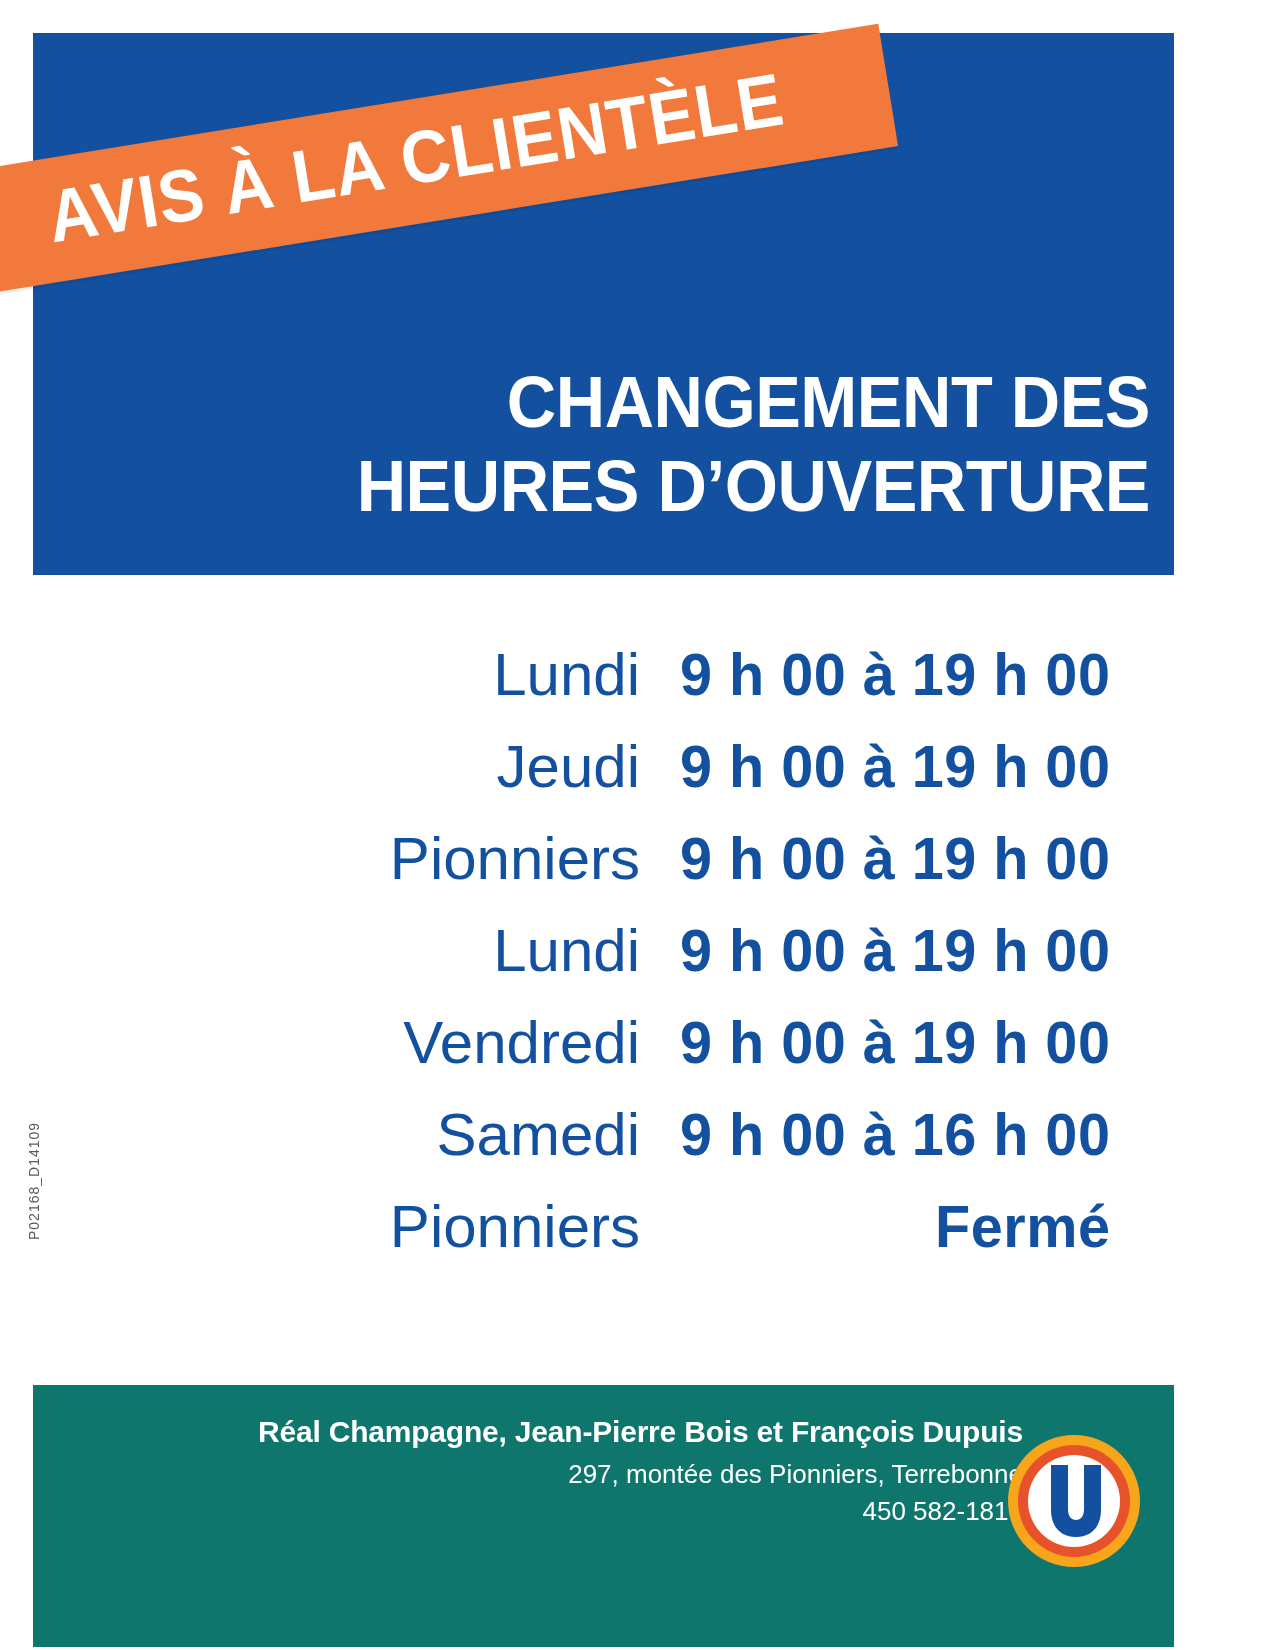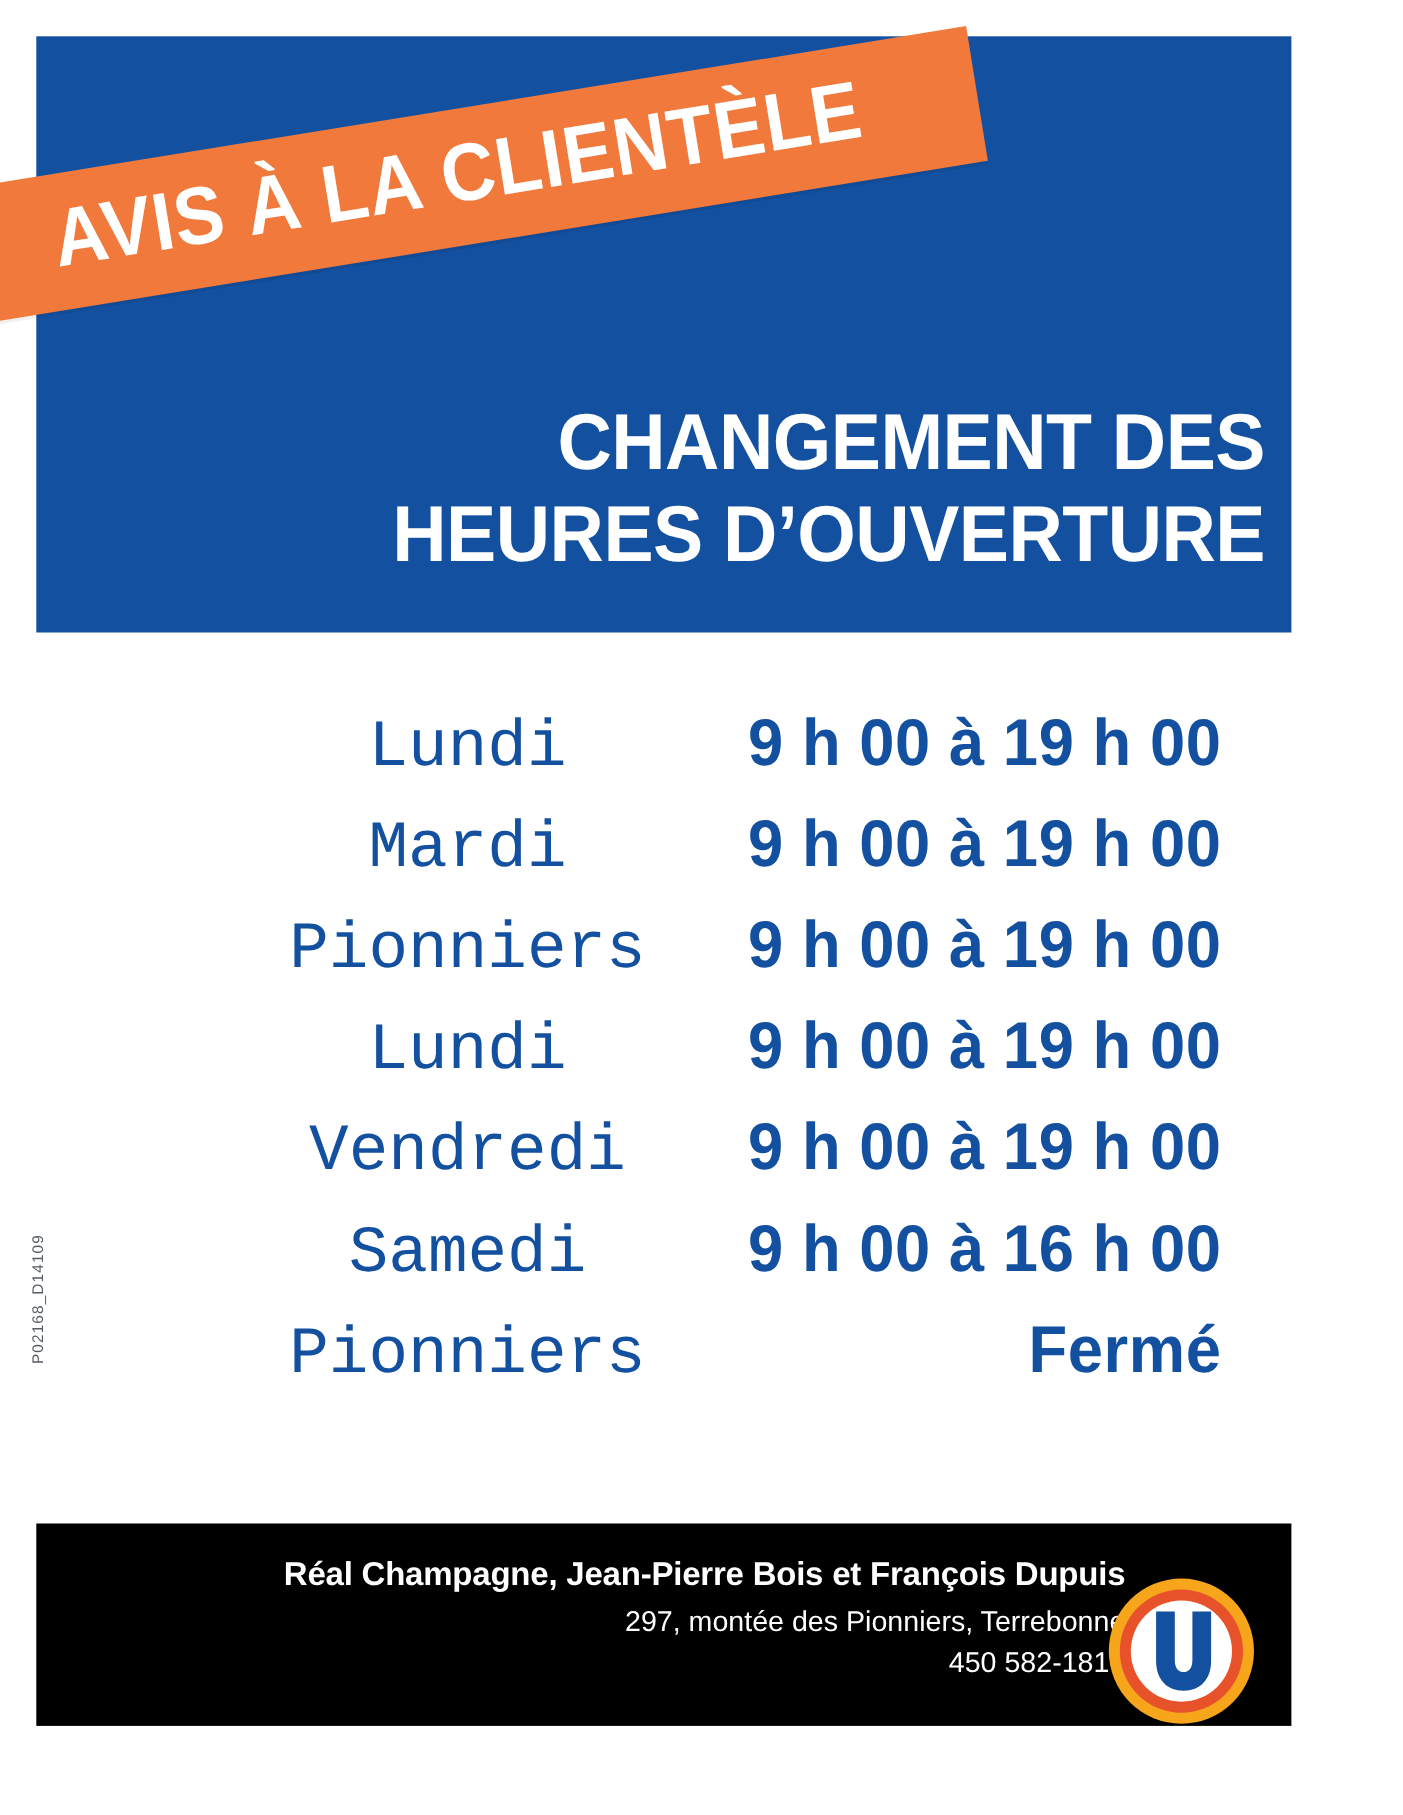--- a/index.html
+++ b/index.html
@@ -96,25 +96,25 @@
   .hours-row {
     display: flex;
     align-items: baseline;
     justify-content: flex-end;
     height: 92px;
     color: #13509f;
   }
   .day {
     flex: 0 0 auto;
     width: 430px;
-    text-align: center;
+    text-align: right;
     font-size: 60px;
     font-weight: normal;
     letter-spacing: 0px;
-    font-family: Liberation Mono, monospace;
+    font-family: Liberation Sans, sans-serif;
   }
   .time {
     flex: 0 0 auto;
     width: 480px;
     text-align: right;
     font-size: 60px;
     font-weight: bold;
     letter-spacing: 0.5px;
     font-family: "Liberation Sans", sans-serif;
     transform: scaleX(0.96);
@@ -134,22 +134,22 @@
     transform-origin: left top;
     white-space: nowrap;
   }
 
   
   .bottom-bar {
     position: absolute;
     left: 33px;
     top: 1385px;
     width: 1141px;
-    height: 184px;
-    background: #000000;
+    height: 262px;
+    background: #0f766e;
   }
   .footer-text {
     position: absolute;
     left: 60px;
     top: 30px;
     width: 930px;
     text-align: right;
     color: #ffffff;
   }
   .footer-names {
@@ -198,21 +198,21 @@
     <span class="l1">CHANGEMENT DES</span>
     <span class="l2">HEURES D’OUVERTURE</span>
   </div>
 
   <div class="hours">
     <div class="hours-row">
       <div class="day">Lundi</div>
       <div class="time">9 h 00 à 19 h 00</div>
     </div>
     <div class="hours-row">
-      <div class="day">Mardi</div>
+      <div class="day">Jeudi</div>
       <div class="time">9 h 00 à 19 h 00</div>
     </div>
     <div class="hours-row">
       <div class="day">Pionniers</div>
       <div class="time">9 h 00 à 19 h 00</div>
     </div>
     <div class="hours-row">
       <div class="day">Lundi</div>
       <div class="time">9 h 00 à 19 h 00</div>
     </div>

